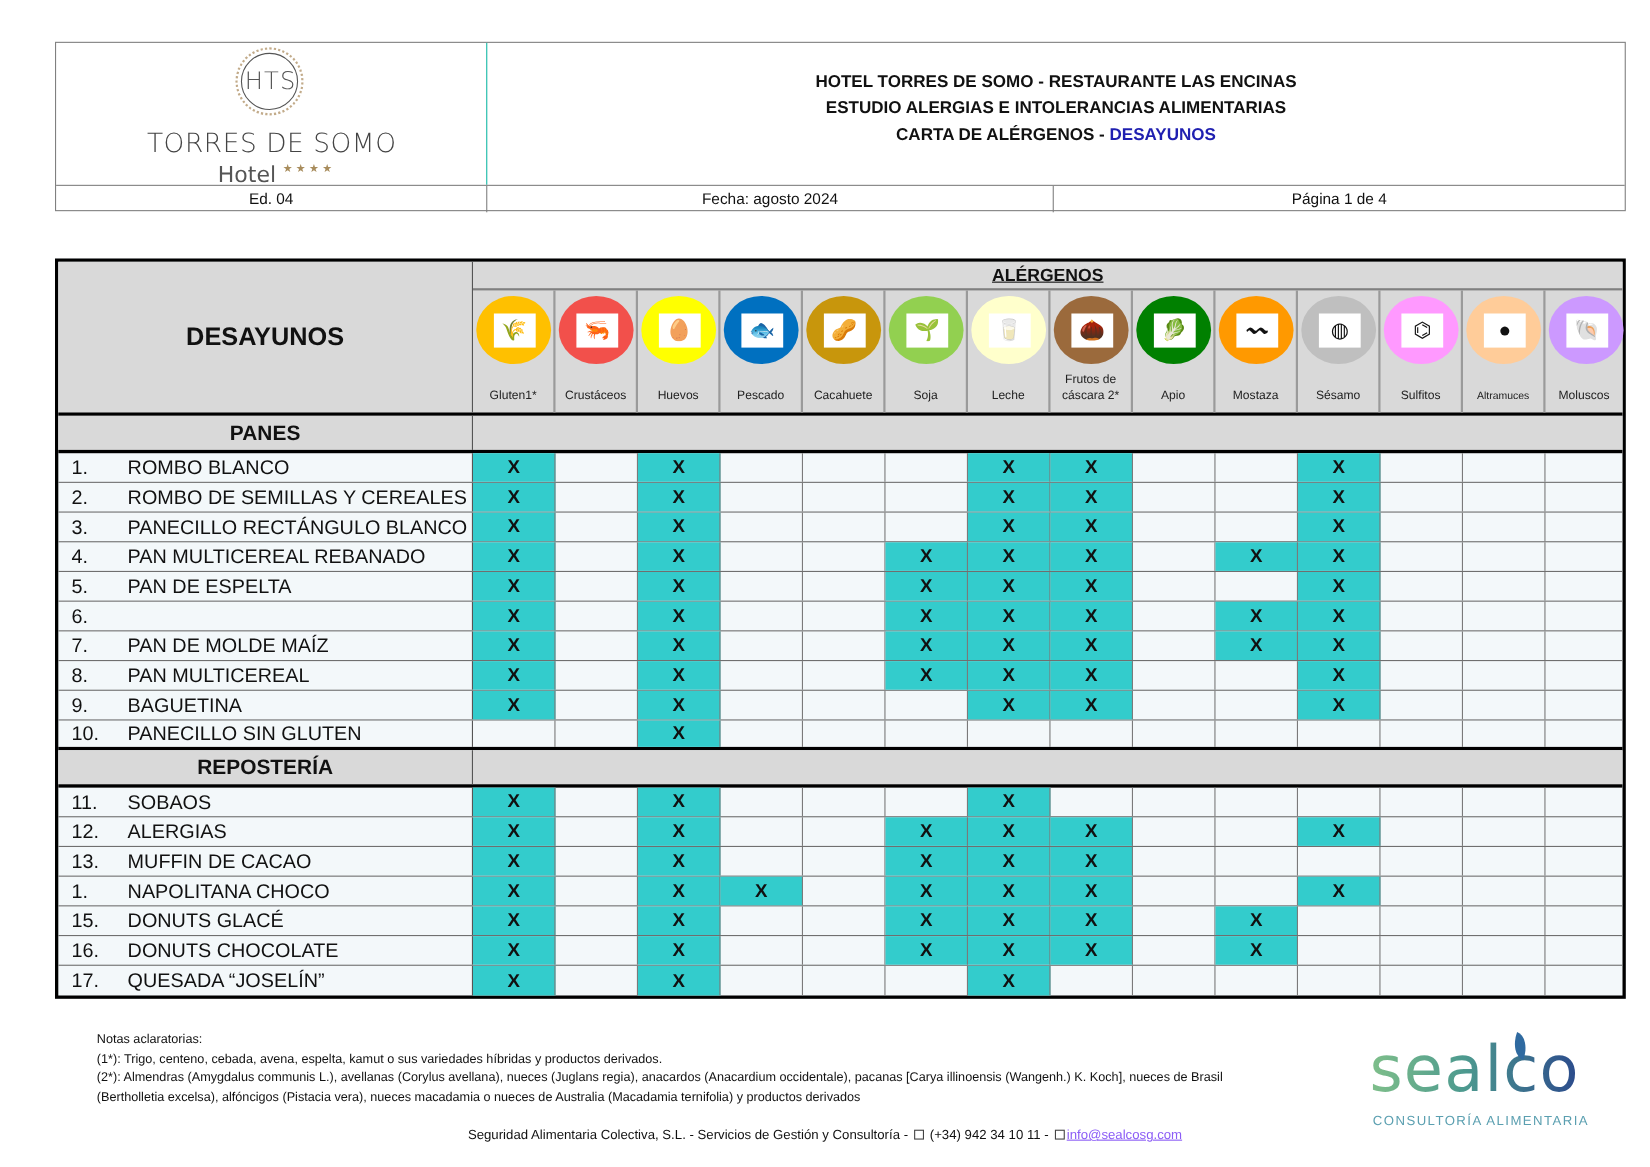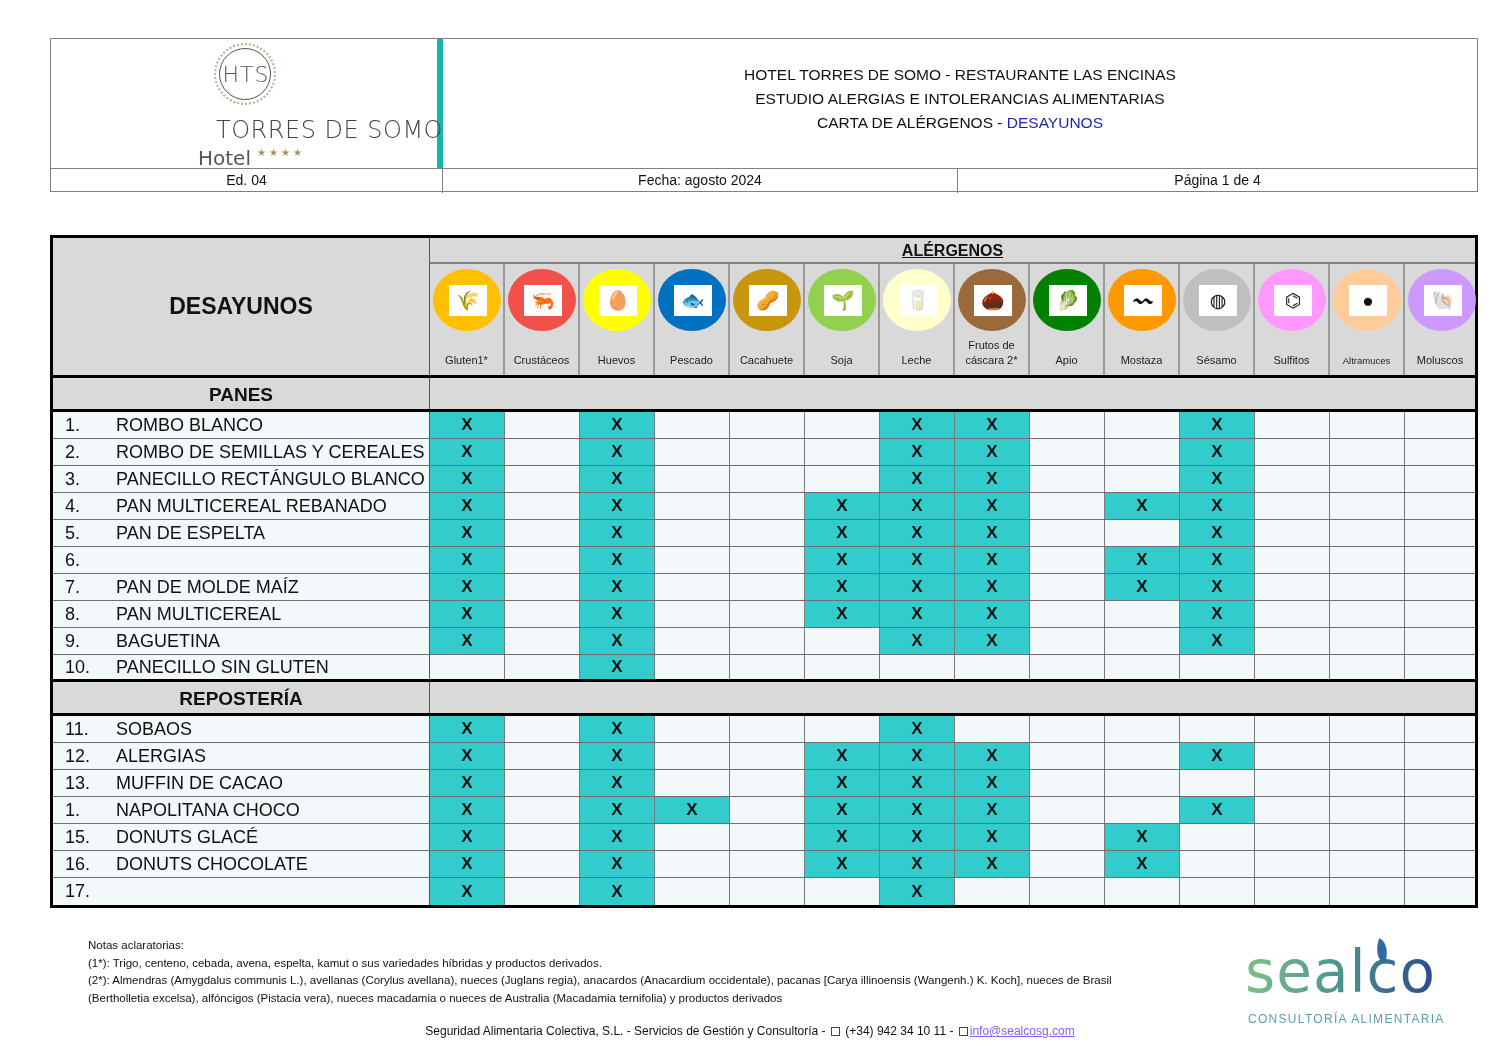--- a/index.html
+++ b/index.html
@@ -1,39 +1,39 @@
 <!DOCTYPE html>
 <html><head>
 <meta charset="utf-8">
 <style>
   * { box-sizing: border-box; margin: 0; padding: 0; }
   html, body { width: 1500px; height: 1061px; background: #ffffff; overflow: hidden; }
   body { font-family: "Liberation Sans", sans-serif; color: #111; position: relative; }
 
   
   .hdr { position: absolute; left: 50px; top: 38px; width: 1428px; height: 154px; border: 1px solid #808080; }
-  .hdr .logo-cell { position: absolute; left: 0; top: 0; width: 392px; height: 129px; border-right: 6px solid #14b8a6; }
+  .hdr .logo-cell { position: absolute; left: 0; top: 0; width: 392px; height: 129px; border-right: 1px solid #14b8a6; }
   .hdr .title-cell { position: absolute; left: 392px; top: 0; right: 0; height: 129px; }
   .hdr .row2 { position: absolute; left: 0; top: 129px; right: 0; height: 24px; border-top: 1px solid #808080; }
   .hdr .row2 div { position: absolute; top: 0; height: 24px; line-height: 23px; font-size: 14px; text-align: center; }
   .hdr .ed { left: 0; width: 392px; border-right: 1px solid #808080; }
   .hdr .fecha { left: 392px; width: 515px; border-right: 1px solid #808080; }
   .hdr .pagina { left: 907px; right: 0; }
 
   .logo-ring { position: absolute; left: 163px; top: 4px; width: 62px; height: 62px; border-radius: 50%;
                border: 2px dotted #c2ab8a; }
   .logo-ring .inner { position: absolute; left: 3px; top: 3px; width: 52px; height: 52px; border-radius: 50%; border: 1.5px solid #555; }
   .logo-ring .mono { position: absolute; left: 0; top: 13px; width: 52px; text-align: center; font-size: 22px; font-weight: 300;
                      letter-spacing: 1px; color: #555; font-family: "DejaVu Sans", sans-serif; }
-  .logo-name { position: absolute; left: 0; width: 392px; top: 77px; text-align: right; font-size: 24px; color: #444;
+  .logo-name { position: absolute; left: 0; width: 392px; top: 77px; text-align: center; font-size: 24px; color: #444;
                letter-spacing: 0.5px; font-family: "DejaVu Sans", sans-serif; font-weight: 300; }
   .logo-hotel { position: absolute; left: 147px; top: 107px; font-size: 20px; color: #555; font-family: "DejaVu Sans", sans-serif; }
   .logo-stars { position: absolute; left: 206px; top: 108px; font-size: 10px; color: #a88c5c; letter-spacing: 3px; }
 
-  .title-cell .t { position: absolute; left: 0; right: 0; text-align: center; font-weight: normal; font-size: 15.5px; color: #111; }
+  .title-cell .t { position: absolute; left: 0; right: 0; text-align: center; font-weight: bold; font-size: 15.5px; color: #111; }
   .title-cell .t1 { top: 27px; }
   .title-cell .t2 { top: 51px; }
   .title-cell .t3 { top: 75px; }
   .title-cell .accent { color: #1f1fb0; }
 
   
   .tbl { position: absolute; left: 50px; top: 235px; width: 1428px; border: 3px solid #000; background: #f3f8fa; }
   .grid-hdr { position: relative; height: 140px; background: #d9d9d9; border-bottom: 3px solid #000; }
   .desay { position: absolute; left: 0; top: 0; width: 377px; height: 137px; border-right: 1px solid #555;
            display: flex; align-items: center; justify-content: center; font-weight: bold; font-size: 23px; }
@@ -501,20 +501,21 @@
         <div class="cell"></div>
         <div class="cell on" style="background: rgb(51, 204, 204);">X</div>
         <div class="cell"></div>
         <div class="cell"></div>
         <div class="cell"></div>
         <div class="cell"></div>
       </div>
       <div class="row last">
         <div class="item">
           <span class="num">17.</span>
+          <span class="name">QUESADA “JOSELÍN”</span>
         </div>
         <div class="cell on" style="background: rgb(51, 204, 204);">X</div>
         <div class="cell"></div>
         <div class="cell on" style="background: rgb(51, 204, 204);">X</div>
         <div class="cell"></div>
         <div class="cell"></div>
         <div class="cell"></div>
         <div class="cell on" style="background: rgb(51, 204, 204);">X</div>
         <div class="cell"></div>
         <div class="cell"></div>

